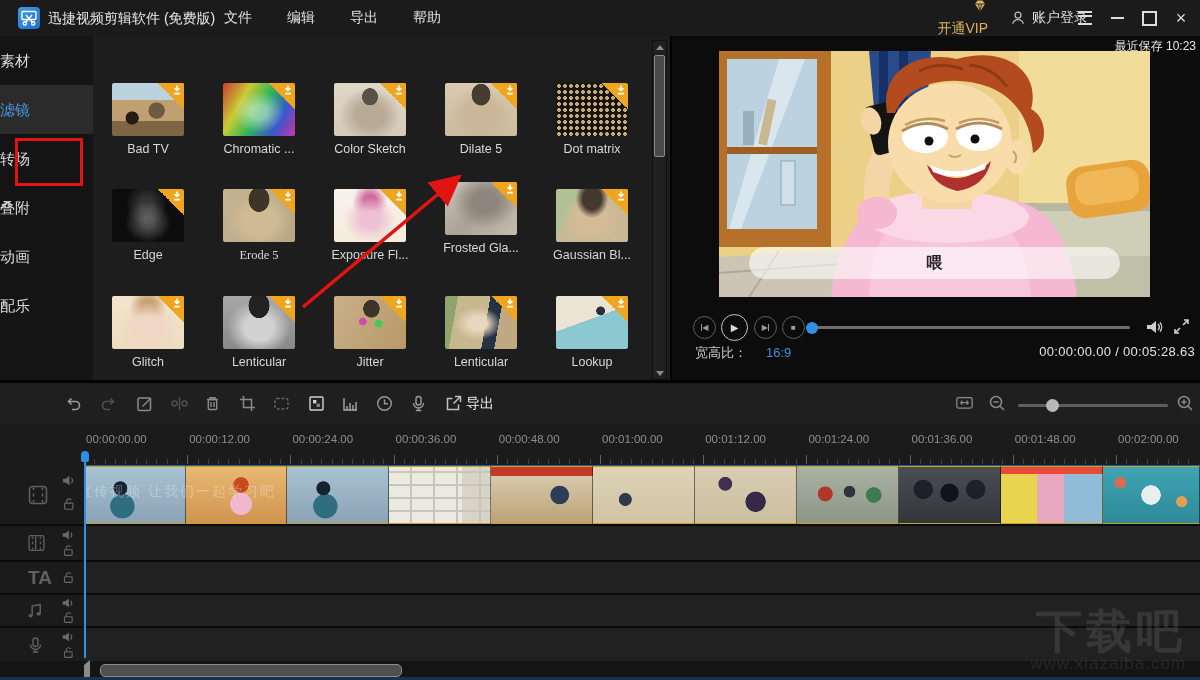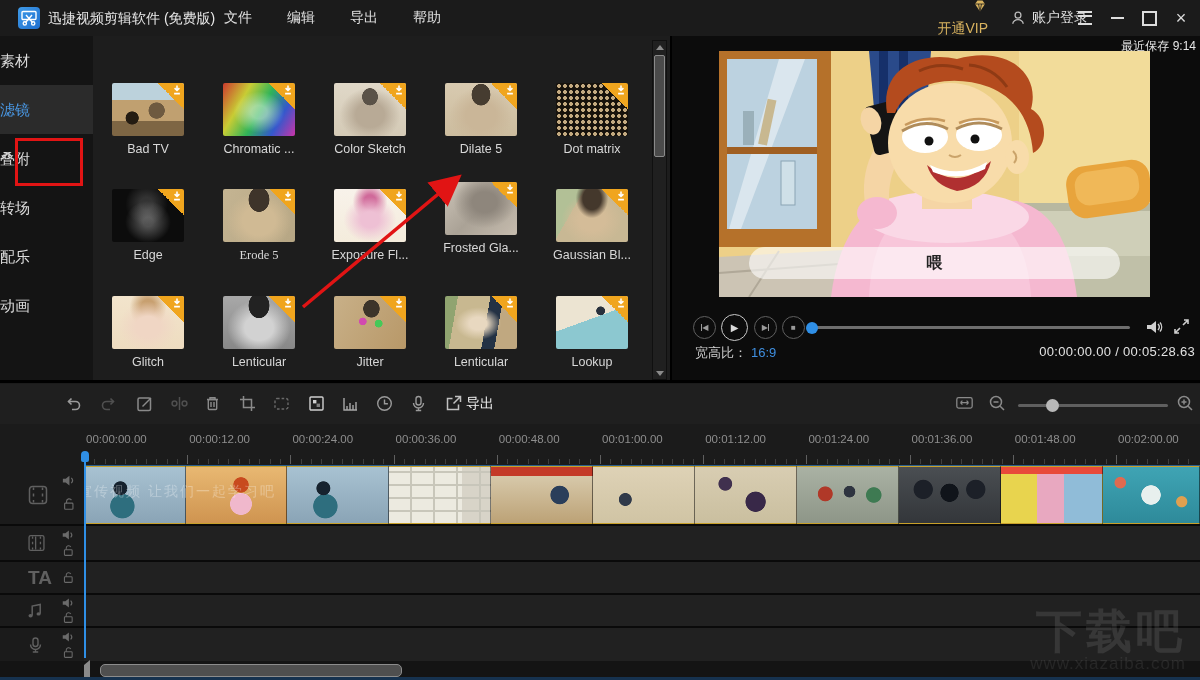--- a/index.html
+++ b/index.html
@@ -76,21 +76,21 @@
   #pb-controls{position:absolute;left:0;top:276px;width:530px;height:40px;}
   .pbtn{position:absolute;border-radius:50%;display:flex;align-items:center;justify-content:center;color:#9a9a9a;}
   .pbtn.small{width:21px;height:21px;border:1.5px solid #5f5f5f;font-size:8px;}
   .pbtn.big{width:25px;height:25px;border:1.5px solid #c8c8c8;color:#d8d8d8;font-size:10px;}
   .stepbar{display:inline-block;width:1.5px;height:7px;background:#9a9a9a;}
   #seek-track{position:absolute;left:140px;top:14px;width:318px;height:3px;background:#6e6e6e;border-radius:2px;}
   #seek-dot{position:absolute;left:134px;top:9.5px;width:12px;height:12px;border-radius:50%;background:#2f8fe6;}
   .pv-icon{position:absolute;color:#cfcfcf;}
   #pv-info{position:absolute;left:0;top:308px;width:530px;height:24px;font-size:13px;}
   #aspect{position:absolute;left:23px;color:#cfcfcf;}
-  #aspect .val{color:#3f8fe0;margin-left:4px;}
+  #aspect .val{color:#3f8fe0;margin-left:19px;}
   #times{position:absolute;right:7px;color:#e2e2e2;letter-spacing:.3px;}
 
   
   #timeline{position:absolute;left:0;top:380px;width:1200px;height:300px;background:#1b1b1b;border-top:3px solid #000;}
   #tl-toolbar{position:absolute;left:0;top:1px;width:1200px;height:40px;background:#1f1f1f;}
   .ticon{position:absolute;top:10px;width:19px;height:19px;}
   #export-label{position:absolute;left:466px;top:11px;font-size:14px;color:#f0f0f0;}
   #zoom-slider-track{position:absolute;left:1018px;top:20px;width:150px;height:3px;background:#5f5f5f;border-radius:2px;}
   #zoom-slider-handle{position:absolute;left:1046px;top:14.5px;width:13px;height:13px;border-radius:50%;background:#b8b8b8;}
 
@@ -190,24 +190,24 @@
         </div>
       <div class="wbtn">
           <span class="close-x">×</span>
         </div>
     </div>
   </div>
 
   <div id="sidebar">
     <div class="side-item">素材</div>
     <div class="side-item active">滤镜</div>
+    <div class="side-item">转场</div>
     <div class="side-item">叠附</div>
-    <div class="side-item">转场</div>
+    <div class="side-item">动画</div>
     <div class="side-item">配乐</div>
-    <div class="side-item">动画</div>
   </div>
   <div id="annot-box"></div>
 
   <div id="filter-panel">
     <div>
         <div class="fcell" style="left: -0.5px; top: 47px;">
           <div class="fthumb t0">
             <div class="fbadge">
               <svg viewBox="0 0 10 10">
                 <path d="M5 1.2v4.2M3 3.4L5 5.4l2-2M2.6 8h4.8" stroke="#fff" stroke-width="1.3" fill="none"></path>
@@ -362,21 +362,21 @@
           <span class="tri-up"></span>
         </div>
       <div id="fscroll-thumb"></div>
       <div class="scroll-arrow" style="bottom:0">
           <span class="tri-down"></span>
         </div>
     </div>
   </div>
 
   <div id="preview">
-    <div id="last-saved">最近保存 9:14</div>
+    <div id="last-saved">最近保存 10:23</div>
 
     <div id="video-frame">
       <svg width="431" height="246" viewBox="0 0 431 246">
         <rect x="0" y="0" width="431" height="246" fill="#edd088"></rect>
         <rect x="300" y="0" width="131" height="160" fill="#f2dc9a"></rect>
 
         <rect x="0" y="0" width="112" height="196" fill="#b5712a"></rect>
         <rect x="8" y="8" width="90" height="170" fill="#bcd2e0"></rect>
         <polygon points="10,178 60,8 86,8 22,178" fill="rgba(255,255,255,.45)"></polygon>
         <rect x="8" y="96" width="90" height="7" fill="#a05f22"></rect>

